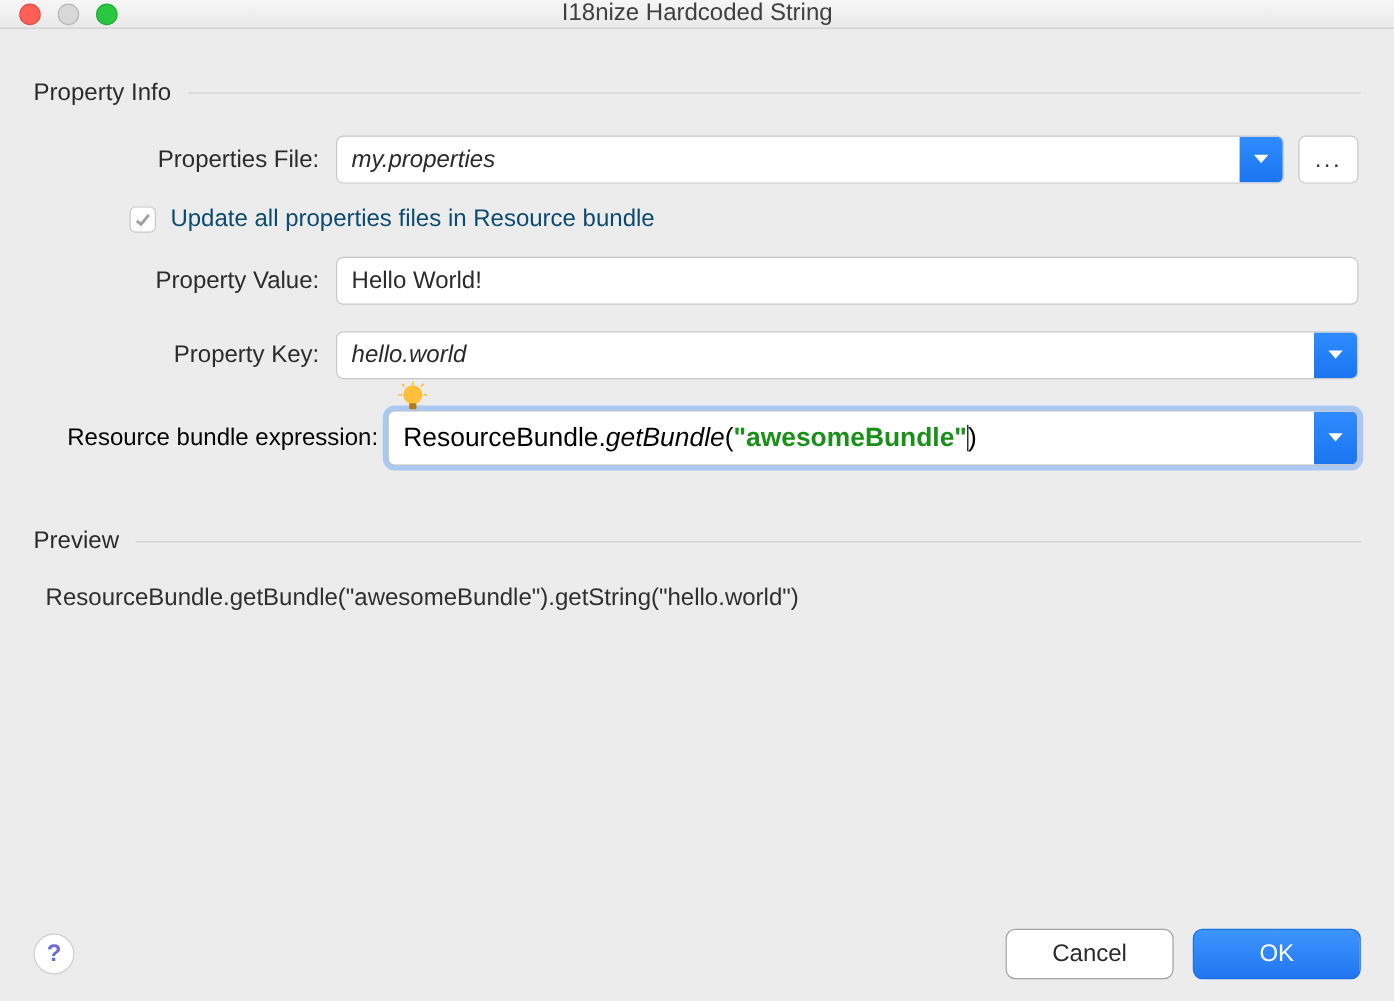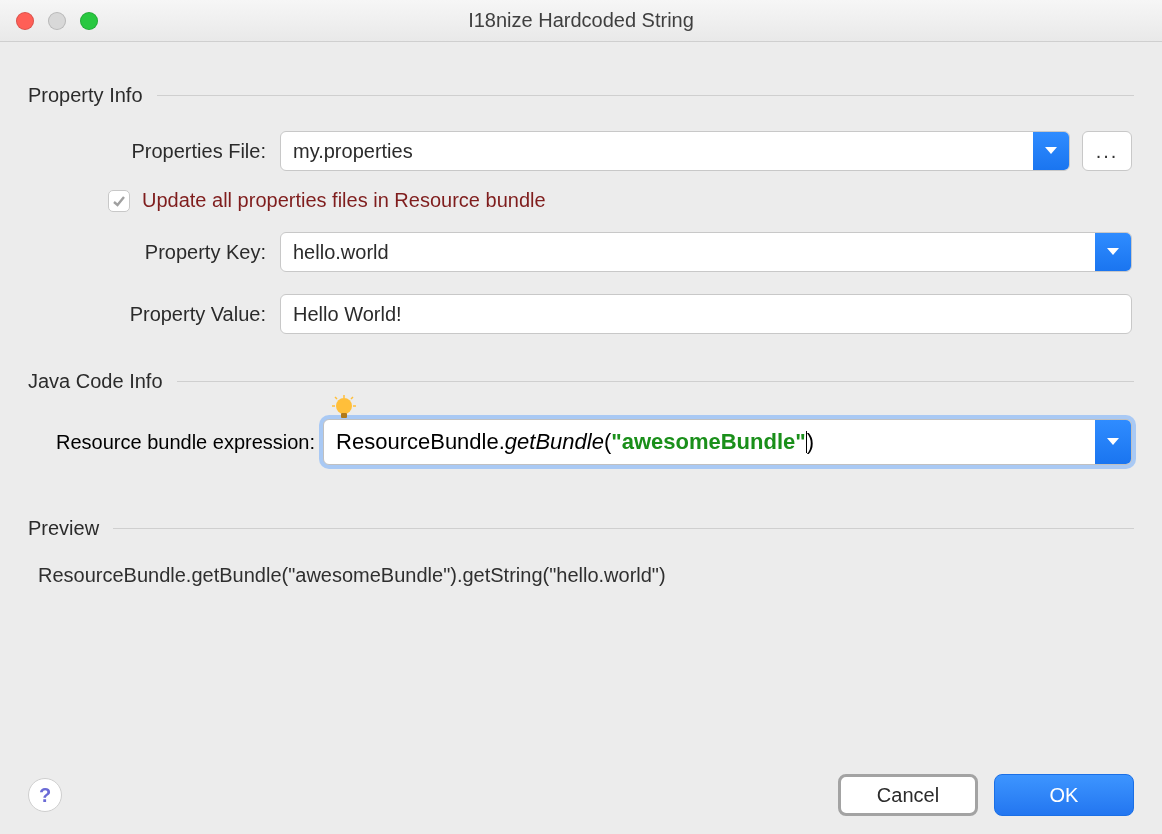--- a/index.html
+++ b/index.html
@@ -10,21 +10,21 @@
     background: #ececec;
     color: #2b2b2b;
     font-size: 20px;
     width: 1162px;
     height: 834px;
     overflow: hidden;
   }
 
   
   .titlebar {
-    height: 42px;
+    height: 24px;
     background: linear-gradient(#f6f6f6, #e9e9e9);
     border-bottom: 1px solid #cfcfcf;
     display: flex;
     align-items: center;
     position: relative;
   }
   .traffic-lights {
     display: flex;
     gap: 14px;
     padding-left: 16px;
@@ -100,20 +100,21 @@
     height: 40px;
     overflow: hidden;
   }
   .combo .combo-text {
     flex: 1;
     padding: 6px 12px;
     font-size: 20px;
     line-height: 26px;
     overflow: hidden;
     white-space: nowrap;
+    font-style: italic;
   }
   .combo .combo-btn {
     width: 36px;
     background: linear-gradient(#2f8cff, #1a75f0);
     display: flex;
     align-items: center;
     justify-content: center;
   }
   .combo .combo-btn svg { width: 14px; height: 10px; fill: #fff; }
 
@@ -139,21 +140,21 @@
     color: #333;
   }
 
   
   .check-row {
     display: flex;
     align-items: center;
     gap: 12px;
     margin: -4px 0 20px 54px;
     padding-left: 0;
-    color: #7f1d1d;
+    color: #0c4a6e;
   }
   .checkbox {
     width: 22px; height: 22px;
     border: 1px solid #c8c8c8;
     border-radius: 5px;
     background: #fff;
     display: flex;
     align-items: center;
     justify-content: center;
     margin-left: 26px;
@@ -243,21 +244,21 @@
     display:flex; align-items:center; justify-content:center;
     color: #6b6bd6;
     font-size: 20px;
     font-weight: 600;
   }
   .footer .spacer { flex: 1; }
   .btn {
     min-width: 140px;
     height: 42px;
     border-radius: 8px;
-    border: 3px solid #a3a3a3;
+    border: 1px solid #a3a3a3;
     background: #fff;
     font-size: 20px;
     display:flex; align-items:center; justify-content:center;
     margin-left: 16px;
   }
   .btn-primary {
     background: linear-gradient(#3d95ff, #2376f0);
     border: 1px solid #1a6fe6;
     color: #fff;
   }
@@ -304,45 +305,41 @@
       <svg viewBox="0 0 14 14">
           <polyline points="2,8 5.5,11 12,3"></polyline>
         </svg>
     </div>
     <span>Update all properties files in Resource bundle</span>
   </div>
 
   <div class="form">
 
     <div class="row">
+      <div class="flabel">Property Value:</div>
+      <div class="fcontrol">
+        <div class="textinput">Hello World!</div>
+      </div>
+    </div>
+
+    <div class="row">
       <div class="flabel">Property Key:</div>
       <div class="fcontrol">
         <div class="combo">
           <div class="combo-text">hello.world</div>
           <div class="combo-btn">
             <svg viewBox="0 0 14 10">
                 <path d="M1 1 L7 8 L13 1 Z"></path>
               </svg>
           </div>
         </div>
       </div>
     </div>
-
-    <div class="row">
-      <div class="flabel">Property Value:</div>
-      <div class="fcontrol">
-        <div class="textinput">Hello World!</div>
-      </div>
-    </div>
-  </div>
-
-  <div class="section-head" style="margin-top:36px;">
-    <span class="label">Java Code Info</span>
-    <span class="rule"></span>
-  </div>
+  </div>
+
 
   <div class="bundle-row">
     <div class="blabel">Resource bundle expression:</div>
     <div class="bundle-field-wrap">
       <div class="bulb">
         <svg viewBox="0 0 26 26">
           <circle cx="13" cy="11" r="8" fill="#ffbf3a"></circle>
           <rect x="10" y="18" width="6" height="5" rx="1" fill="#b07a1a"></rect>
           <path d="M13 3 L13 0 M4 11 L1 11 M25 11 L22 11 M6 4 L4 2 M20 4 L22 2" stroke="#ffbf3a" stroke-width="1.5"></path>
         </svg>

